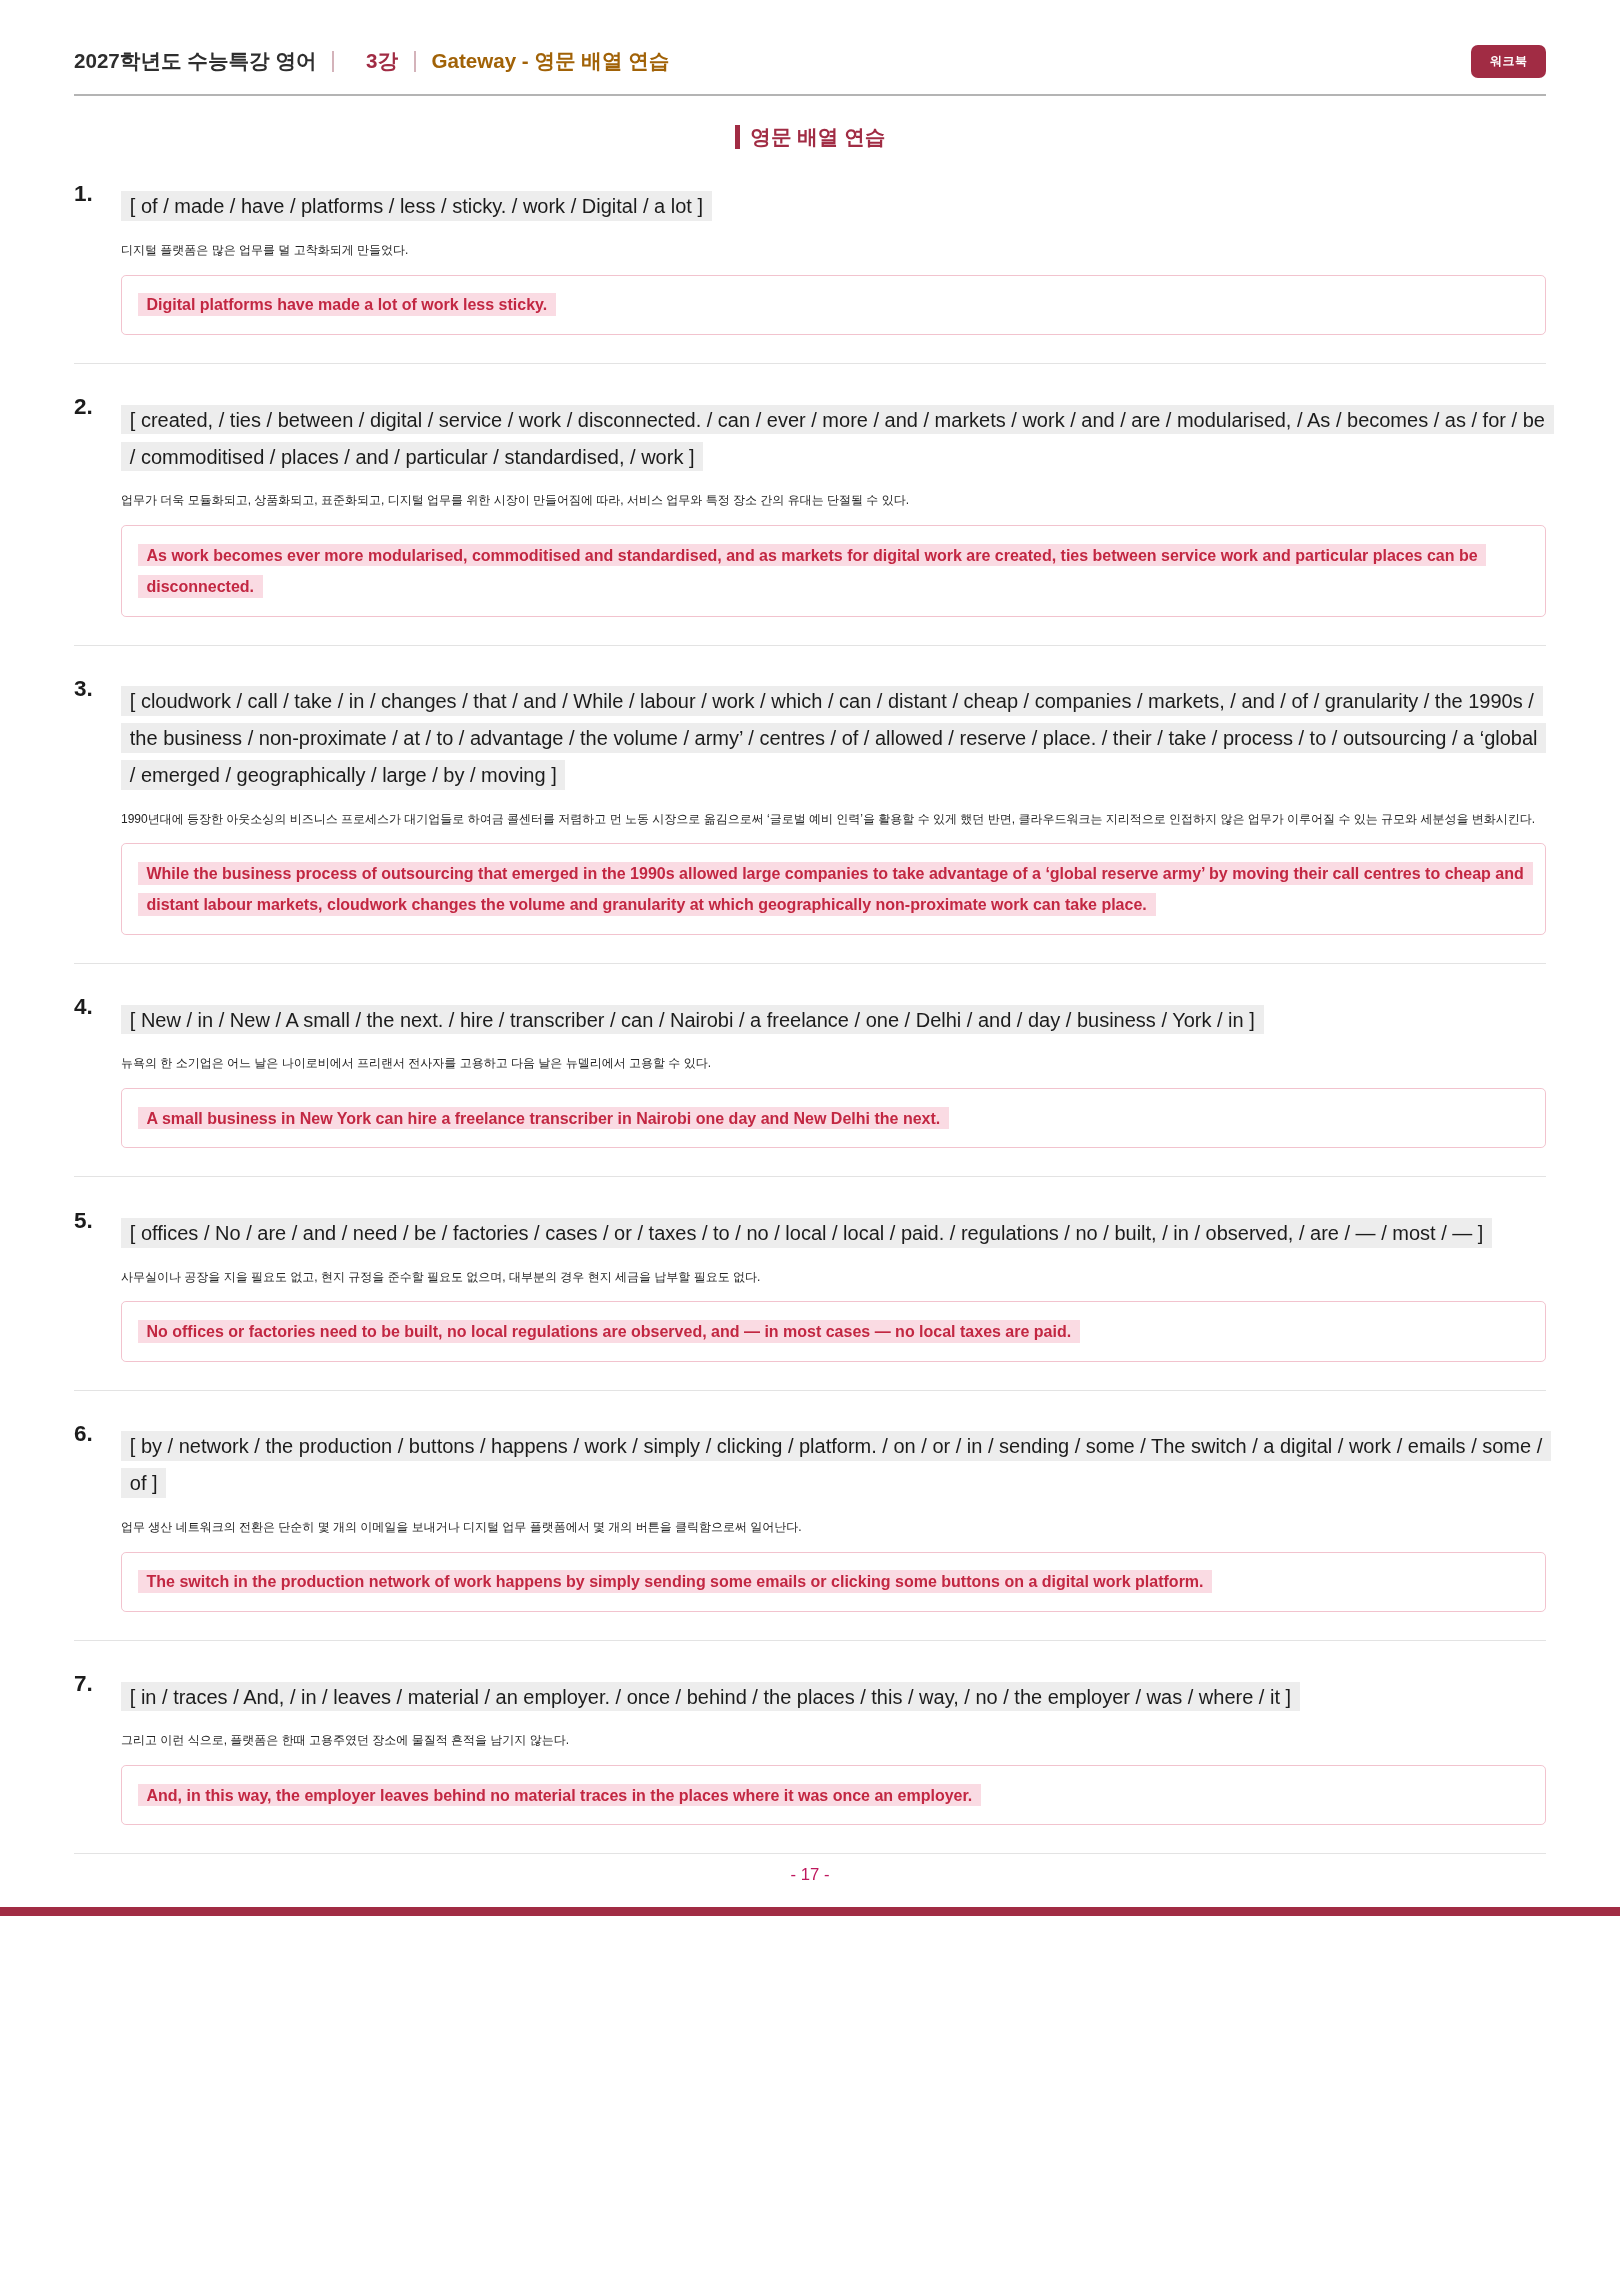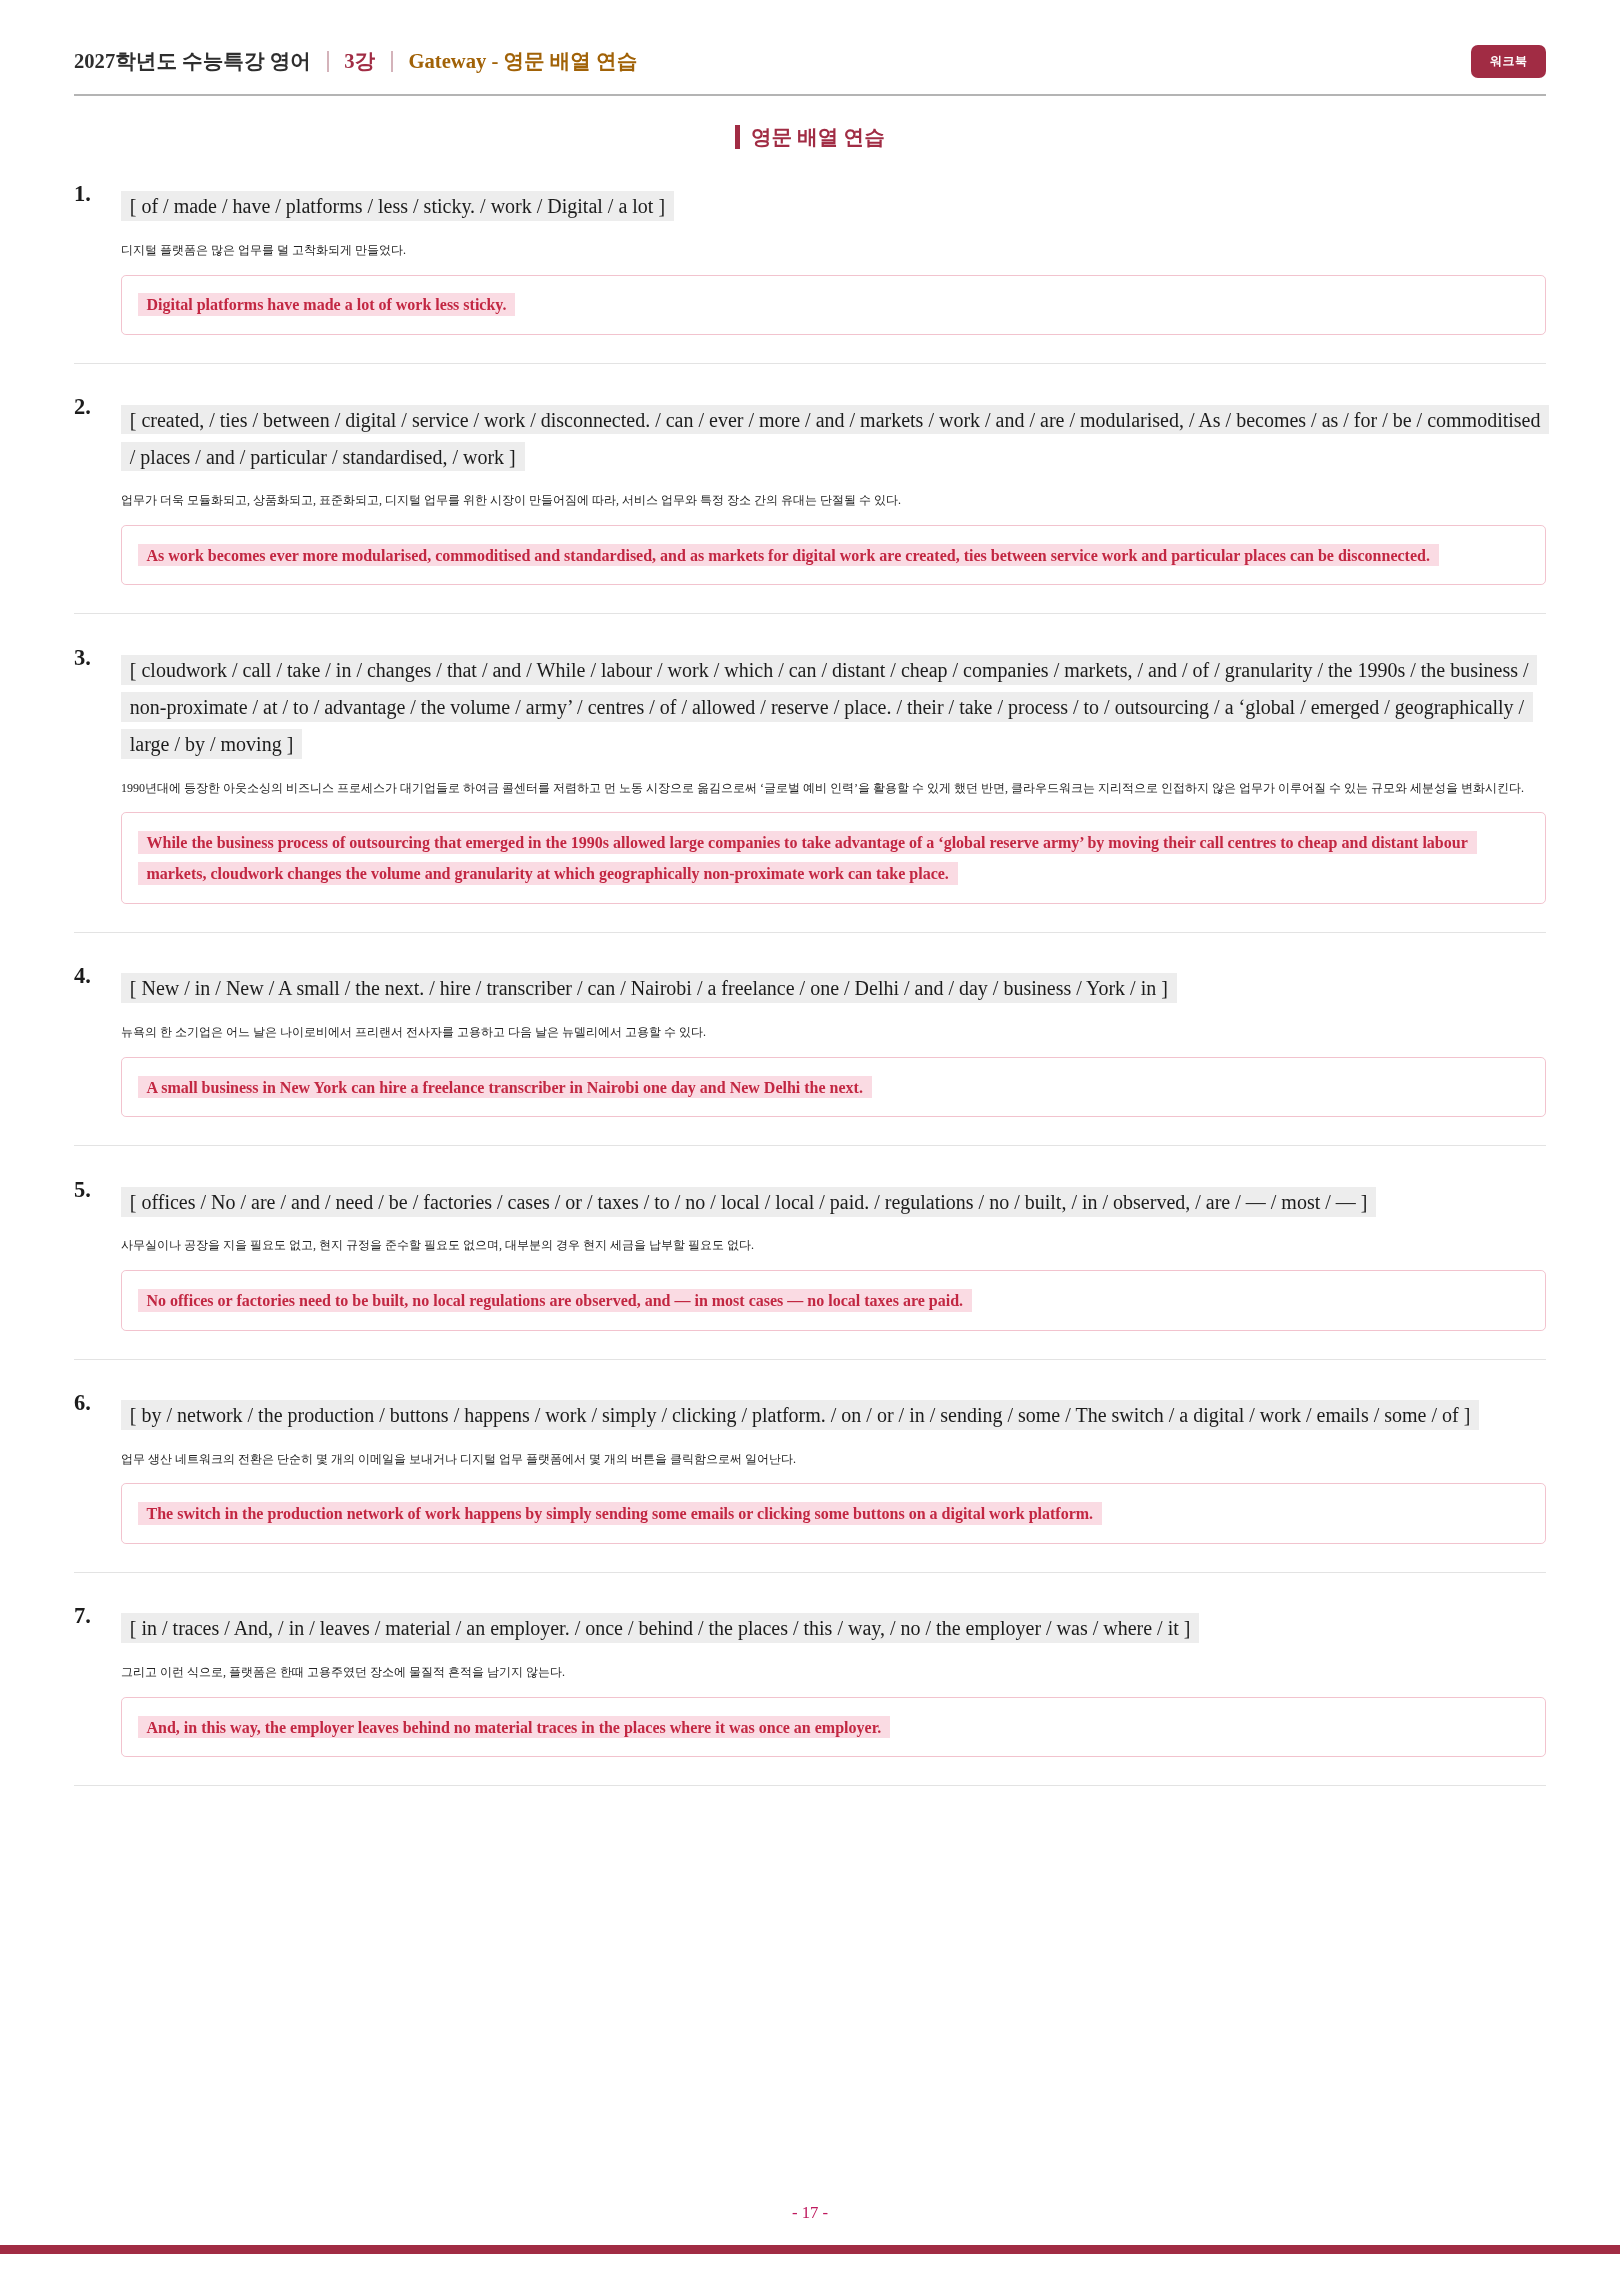--- a/index.html
+++ b/index.html
@@ -1,28 +1,28 @@
 <!DOCTYPE html>
 <html lang="ko" style="--accent: #a12c44; --answer-text: #c22742; --answer-highlight: #fadbe3; --scramble-highlight: #ededed;"><head>
 <meta charset="utf-8">
 <style>
   * { margin:0; padding:0; box-sizing:border-box; }
   html,body { background:#ffffff; }
   .page {
-    width:1620px; height:2254px; position:relative; overflow:hidden;
+    width:1620px; height:1916px; position:relative; overflow:hidden;
     background:#ffffff; color:#1f1f1f;
-    font-family:Liberation Serif, serif;
+    font-family:Liberation Sans, sans-serif;
   }
   .content { padding:45px 74px 0 74px; }
 
   
   .header-row { display:flex; justify-content:space-between; align-items:center; }
   .header-left { display:flex; align-items:center; gap:15.7px; font-size:20.6px; font-weight:bold; color:#2e2e2e; }
   .header-sep { width:2px; height:21.6px; background:#d4b3ba; }
-  .lecture-no { color:var(--accent,#a12c44); }
+  .lecture-no { color:var(--accent,#a12c44);margin-left:16px; }
   .unit-title { color:#a16207; }
   .workbook-badge {
     background:var(--accent,#a12c44); color:#ffffff; font-size:12px; font-weight:bold;
     padding:7.8px 18.6px; border-radius:6.9px; letter-spacing:0.5px;
   }
   .header-rule { border:none; border-top:2px solid #b4b4b4; margin-top:16.7px; }
 
   
   .section-title { display:flex; align-items:center; gap:10.8px; margin-top:26.5px;justify-content:center; }
   .section-title .bar { width:4.9px; height:24.5px; background:var(--accent,#a12c44); }

